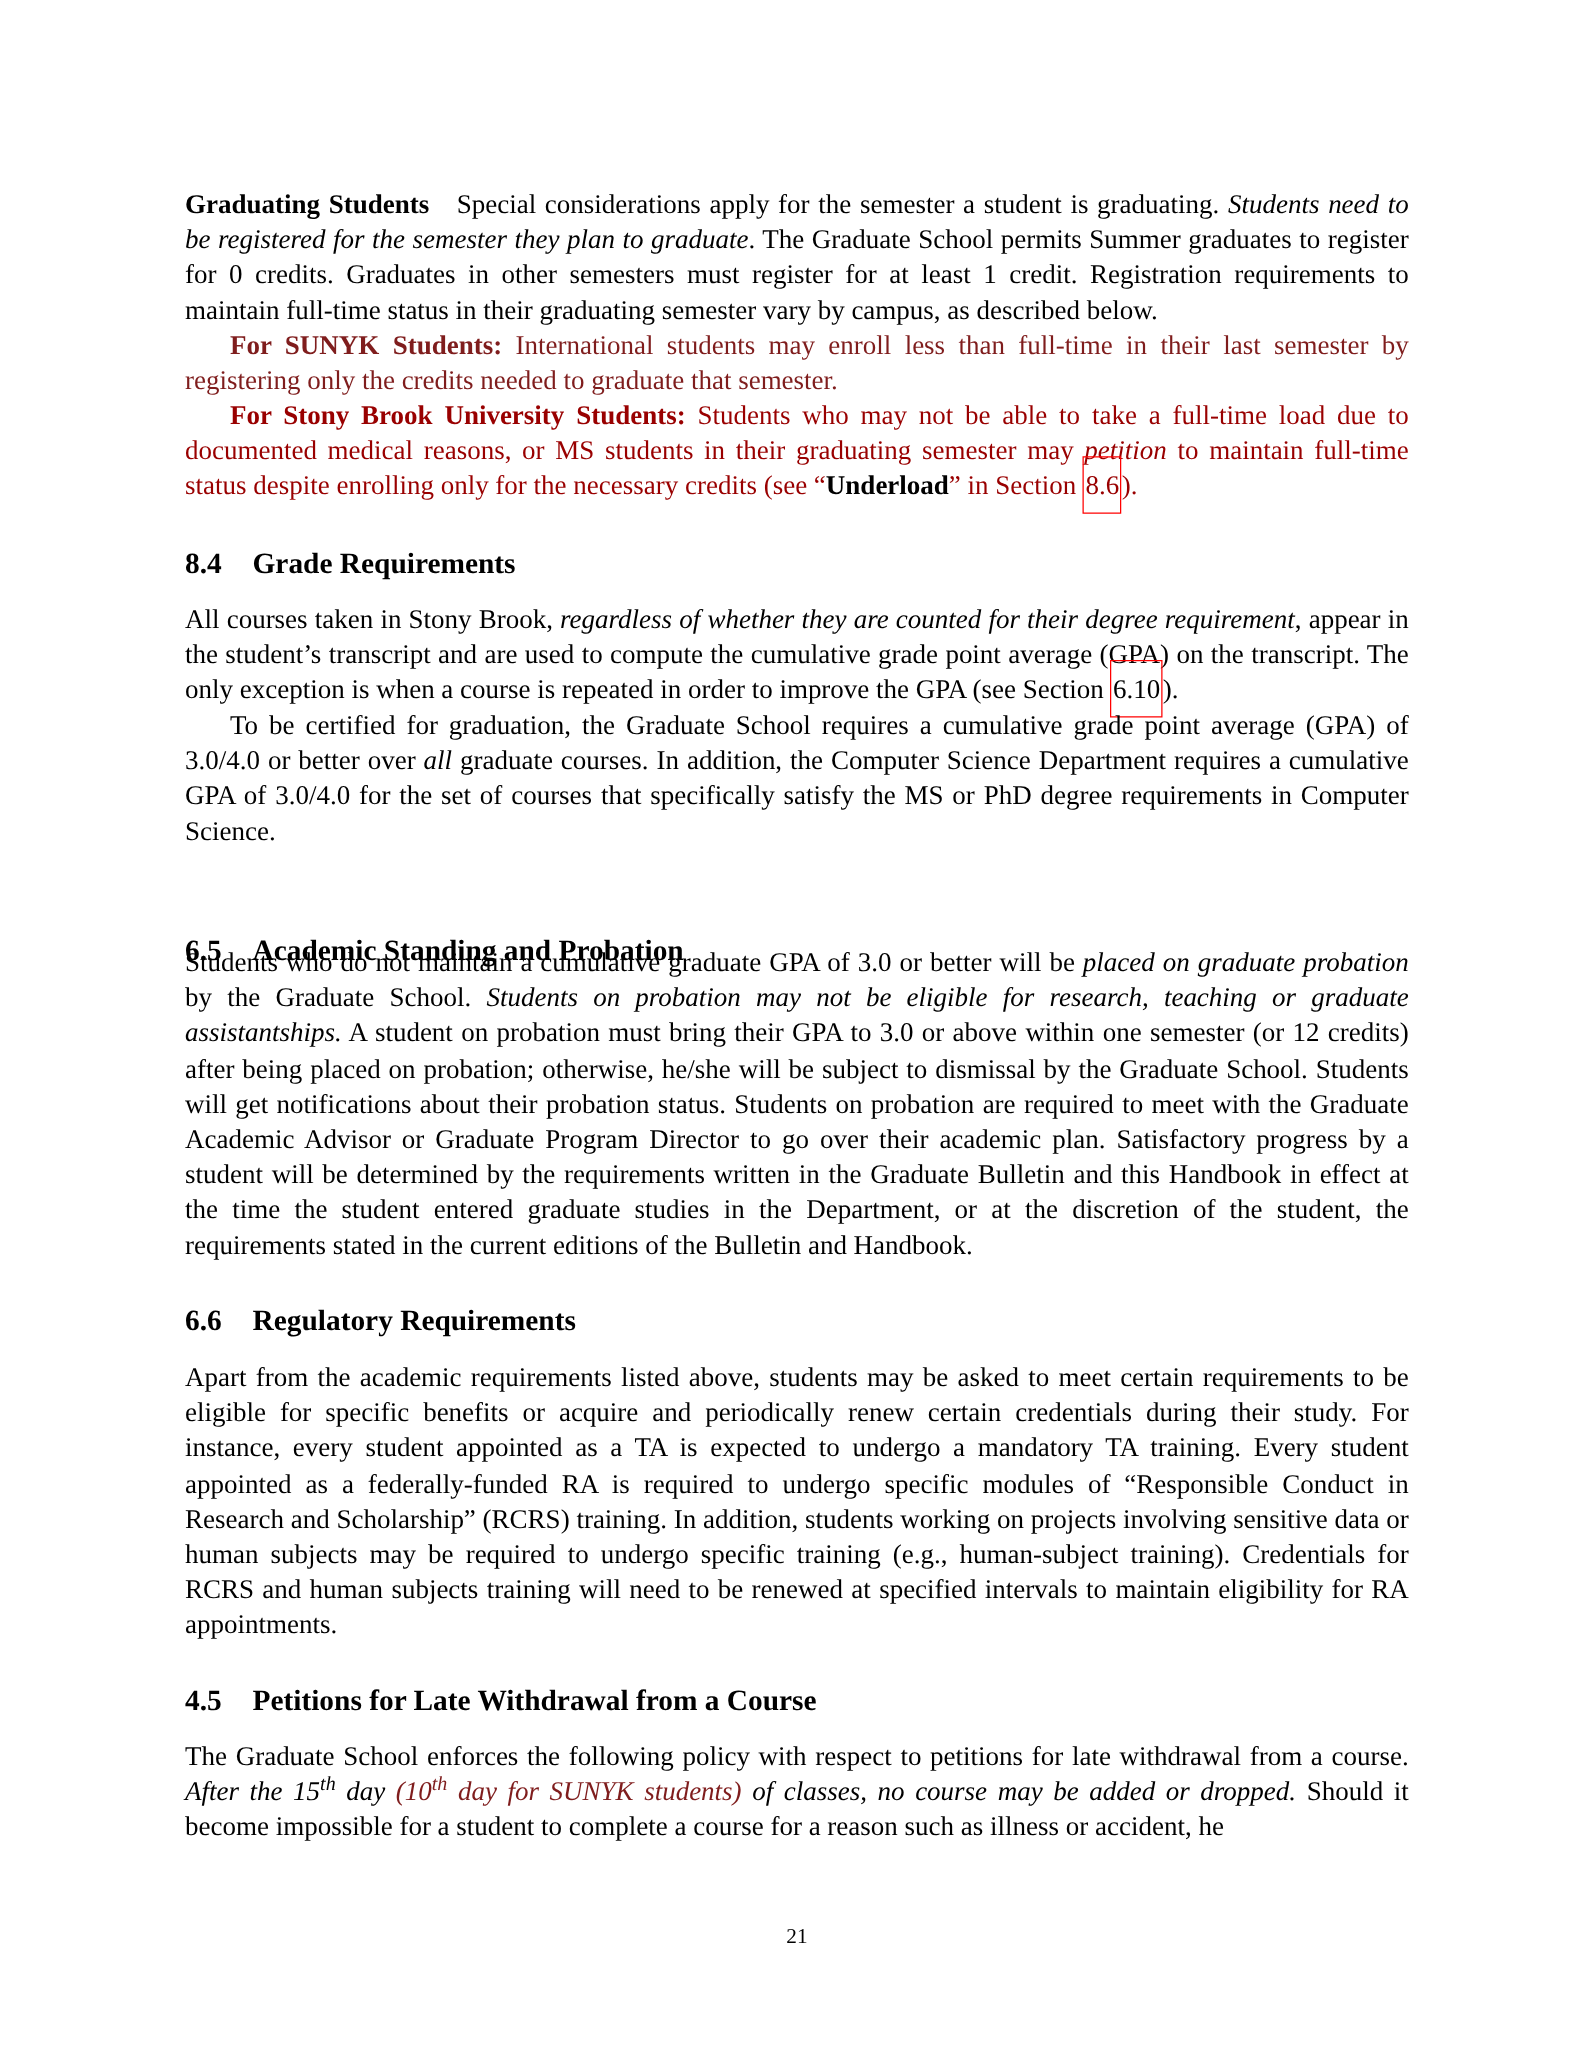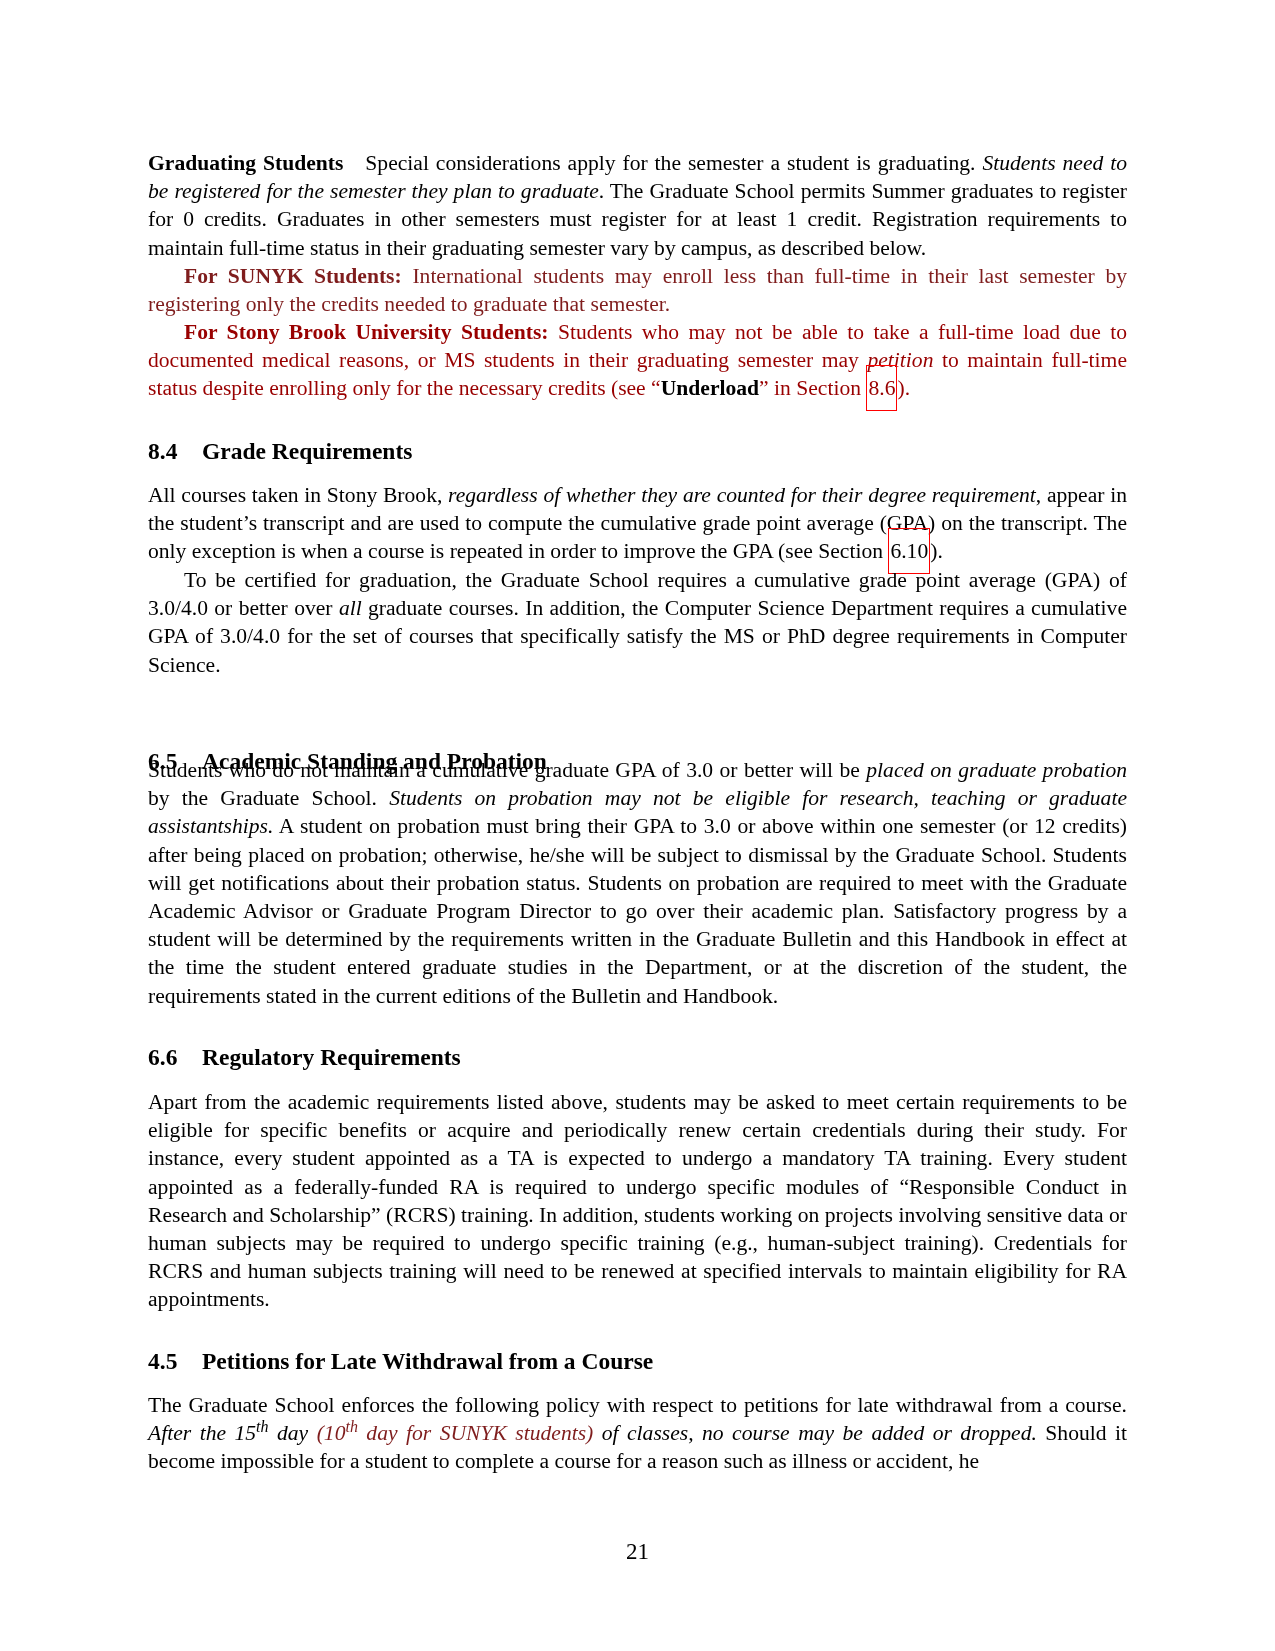--- a/index.html
+++ b/index.html
@@ -10,21 +10,21 @@
   .indent { text-indent: 36px; }
   .h { position: absolute; left: 148px; font-size: 23.5px; font-weight: bold; line-height: 30px; }
   .h .num { display: inline-block; width: 54px; }
   .blue { color: #7f1d1d; }
   .red { color: #990000; }
   .b { font-weight: bold; }
   .i { font-style: italic; }
   .ref { border: 1.5px solid #ff0000; padding: 10px 1px; color: inherit; }
   .runin { font-weight: bold; margin-right: 22px; }
   sup { font-size: 16px; line-height: 0; vertical-align: 8px; }
-  .pagenum { position: absolute; left: 0; width: 1275px; top: 1539px; text-align: center; font-size: 23px; }
+  .pagenum { position: absolute; left: 0; width: 1275px; top: 1539px; text-align: center; font-size: 17px; }
 </style>
 </head>
 <body>
 
 <div class="blk" style="top:149px;">
   <span class="runin">Graduating Students</span><span>Special considerations apply for the semester a student is graduating. </span><span class="i">Students need to be registered for the semester they plan to graduate</span><span>. The Graduate School permits Summer graduates to register for 0 credits. Graduates in other semesters must register for at least 1 credit. Registration requirements to maintain full-time status in their graduating semester vary by campus, as described below.</span>
 </div>
 
 <div class="blk indent blue" style="top:262px;">
   <span class="b">For SUNYK Students:</span><span> International students may enroll less than full-time in their last semester by registering only the credits needed to graduate that semester.</span>

